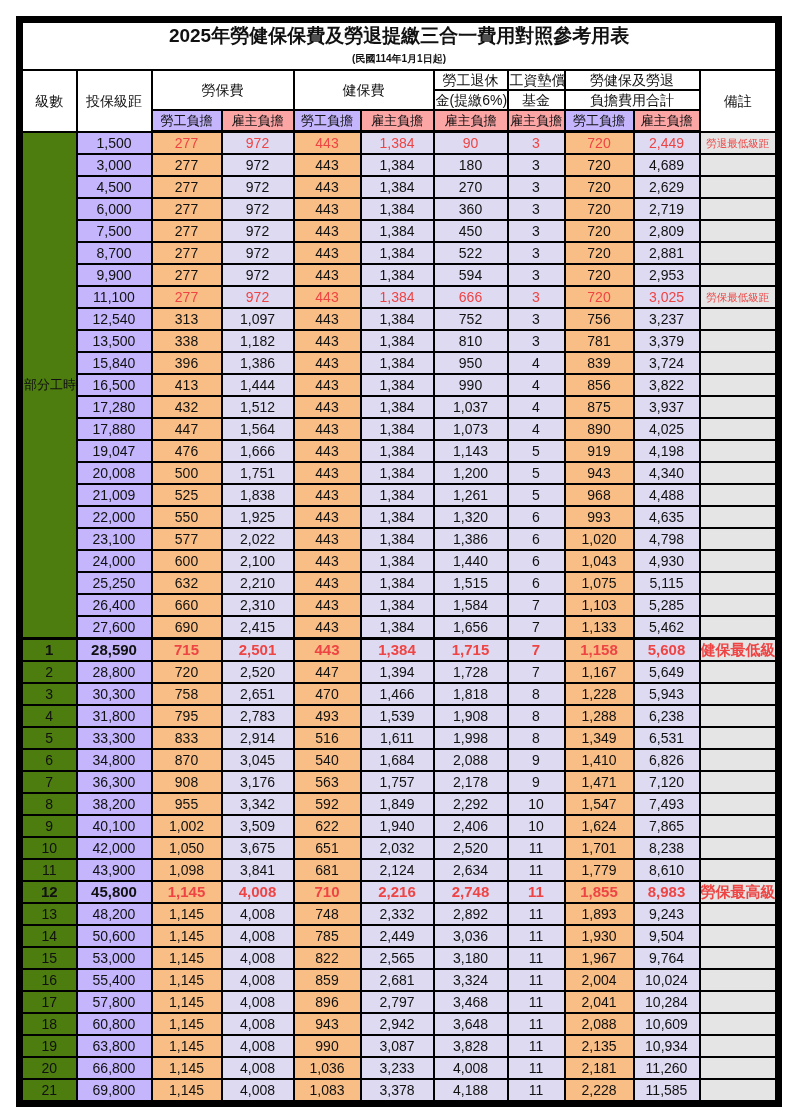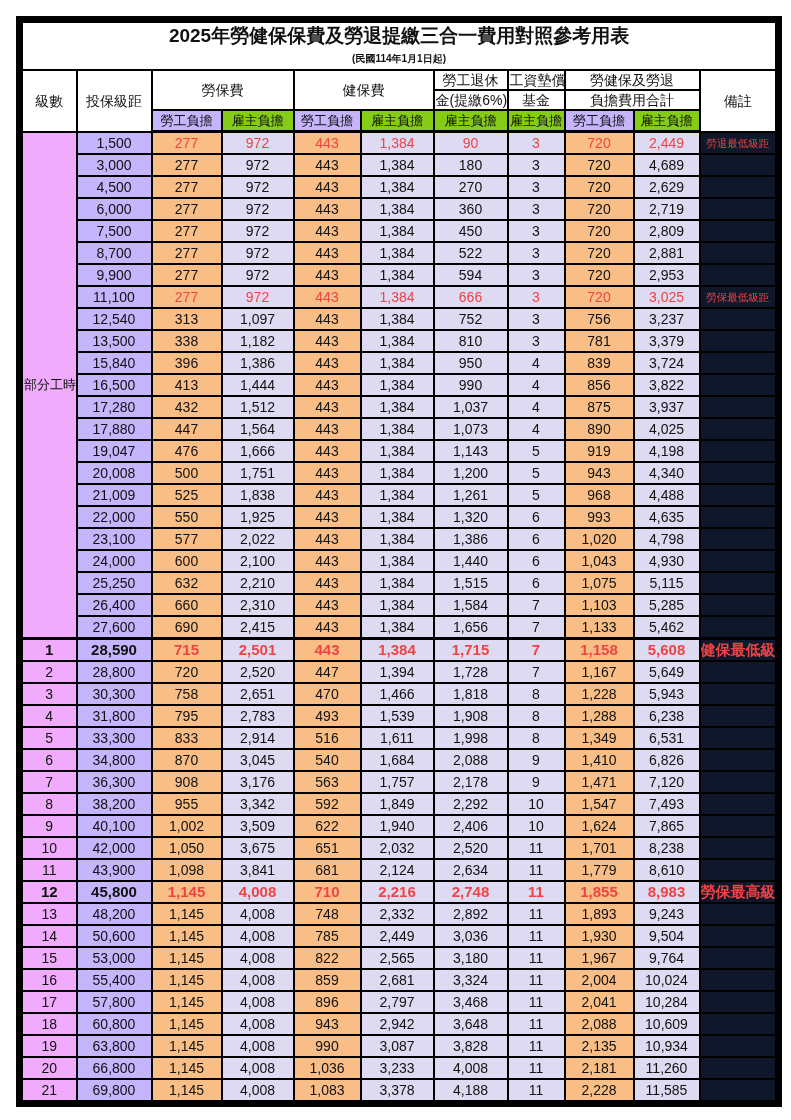--- a/index.html
+++ b/index.html
@@ -25,27 +25,27 @@
     white-space: nowrap;
   }
   .title-cell { height: 50px; background: #fff; }
   .title-line1 { font-size: 19px; font-weight: bold; line-height: 26px; }
   .title-line2 { font-size: 10px; font-weight: bold; line-height: 20px; }
   thead th { font-weight: normal; background: #fff; }
   tr.hA th, tr.hB th { height: 18px; line-height: 18px; font-size: 14px; }
   tr.hC th { height: 19px; line-height: 19px; font-size: 13px; border-bottom: 3px solid #000; }
   th.big { font-size: 15px; }
   th.emp { background: #c4b5fd; }
-  th.er  { background: #84cc16; }
+  th.er  { background: #fca5a5; }
   tbody td { height: 20px; line-height: 20px; font-size: 14px; }
-  .c-lvl { background: #f0abfc; }
+  .c-lvl { background: #4d7c0f; }
   .c-bkt { background: #c4b5fd; }
   .c-emp { background: #F9BE85; }
   .c-er  { background: #DEDAF2; }
-  .c-rmk { background: #0f172a; font-size: 10.5px; color: #EE4444; padding: 0; }
+  .c-rmk { background: #e5e5e5; font-size: 10.5px; color: #EE4444; padding: 0; }
   .part-time { font-size: 13px; }
   tr.red td.val { color: #EE4444; }
   tr.bold td { font-weight: bold; font-size: 15px; }
   tr.thick-top td { border-top: 3px solid #000; }
 </style>
 </head>
 <body>
 
 <div class="page">
   <table>

